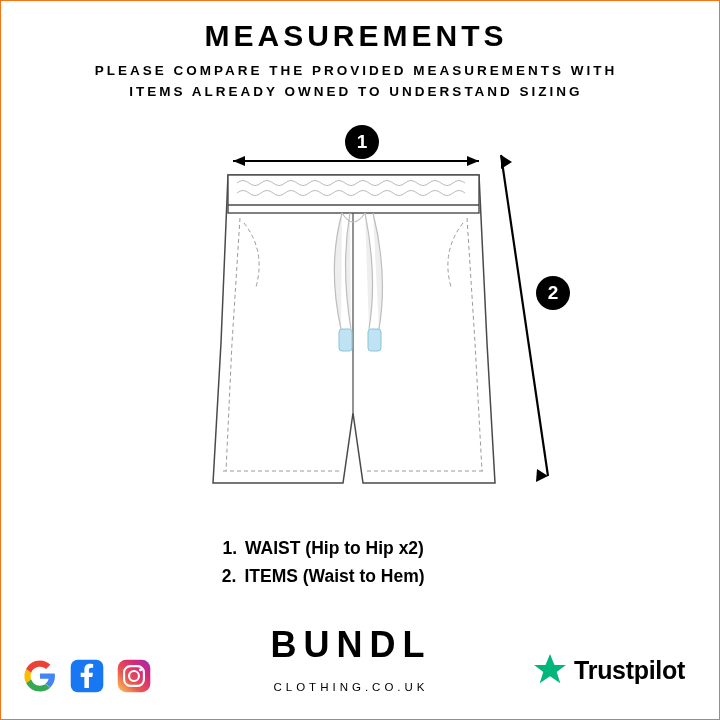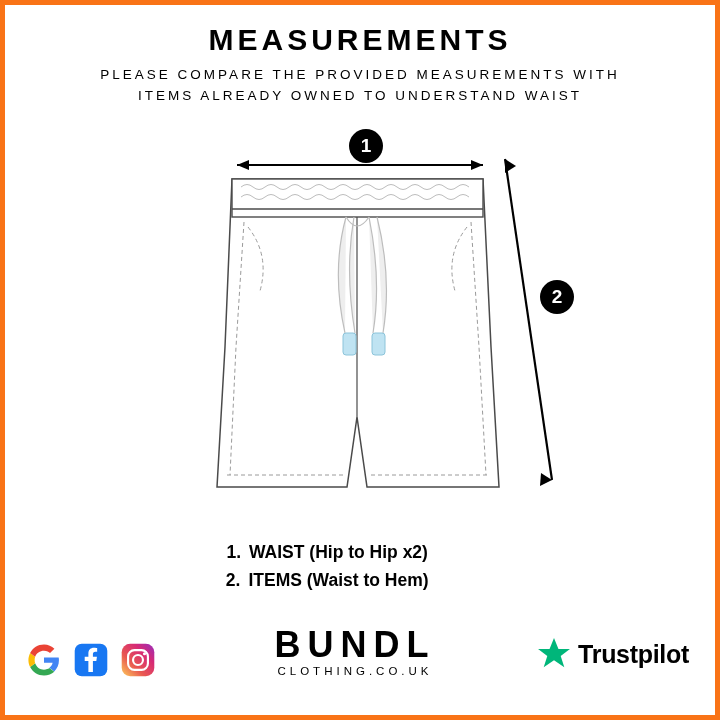--- a/index.html
+++ b/index.html
@@ -12,21 +12,21 @@
     height: 720px;
     font-family: "Liberation Sans", sans-serif;
     overflow: hidden;
   }
   #page {
     position: relative;
     width: 720px;
     height: 720px;
     background: #ffffff;
     box-sizing: border-box;
-    border: 5px solid #f97316;
+    border: 1px solid #f97316;
   }
 
   
   .header {
     position: absolute;
     top: 18px;
     left: 0;
     width: 710px;
     text-align: center;
   }
@@ -36,21 +36,21 @@
     letter-spacing: 4px;
     color: #000;
     margin: 0;
     line-height: 1.1;
   }
   .subtitle {
     margin-top: 9px;
     font-size: 13.5px;
     letter-spacing: 3.0px;
     color: #000;
-    font-weight: 400;
+    font-weight: 700;
     line-height: 1.55;
   }
 
   
   .diagram {
     position: absolute;
     top: 112px;
     left: 0;
     width: 710px;
     height: 400px;
@@ -90,21 +90,21 @@
   .legend-num {
     display: inline-block;
     width: 26px;
     text-align: right;
     margin-right: 8px;
   }
 
   
   .footer {
     position: absolute;
-    bottom: 22px;
+    bottom: 10px;
     left: 0;
     width: 700px;
     height: 86px;
   }
   .social {
     position: absolute;
     left: 22px;
     bottom: 16px;
     display: flex;
     align-items: center;
@@ -123,21 +123,21 @@
     text-align: center;
   }
   .brand-name {
     font-size: 36px;
     font-weight: bold;
     letter-spacing: 7px;
     color: #000;
     line-height: 1;
   }
   .brand-sub {
-    margin-top: 2px;
+    margin-top: 18px;
     font-size: 11.5px;
     letter-spacing: 4px;
     color: #000;
     font-weight: 500;
   }
   .trustpilot {
     position: absolute;
     right: 16px;
     bottom: 22px;
     display: flex;
@@ -153,21 +153,21 @@
 </style>
 </head>
 <body>
 
 <div id="page">
 
   <div class="header">
     <div class="title">MEASUREMENTS</div>
     <div class="subtitle">
       <div>PLEASE COMPARE THE PROVIDED MEASUREMENTS WITH</div>
-      <div>ITEMS ALREADY OWNED TO UNDERSTAND WAIST</div>
+      <div>ITEMS ALREADY OWNED TO UNDERSTAND SIZING</div>
     </div>
   </div>
 
   <div class="diagram">
 
     <svg width="710" height="400" viewBox="0 0 710 400">
 
       <g stroke="#000" stroke-width="2.2" fill="none">
         <line x1="232" y1="48" x2="478" y2="48"></line>
         <polygon points="232,48 244,43 244,53" fill="#000" stroke="none"></polygon>

